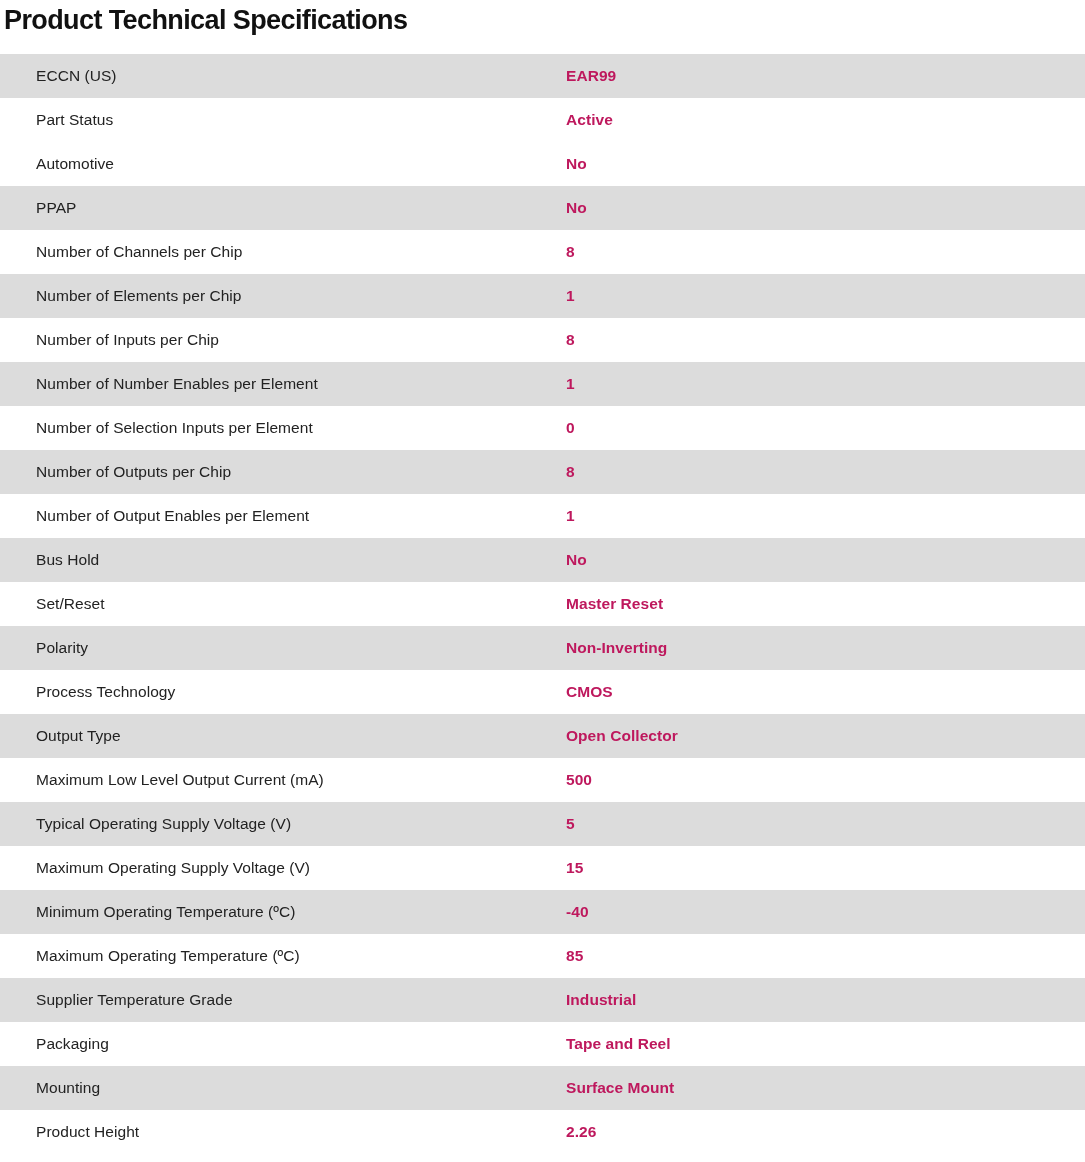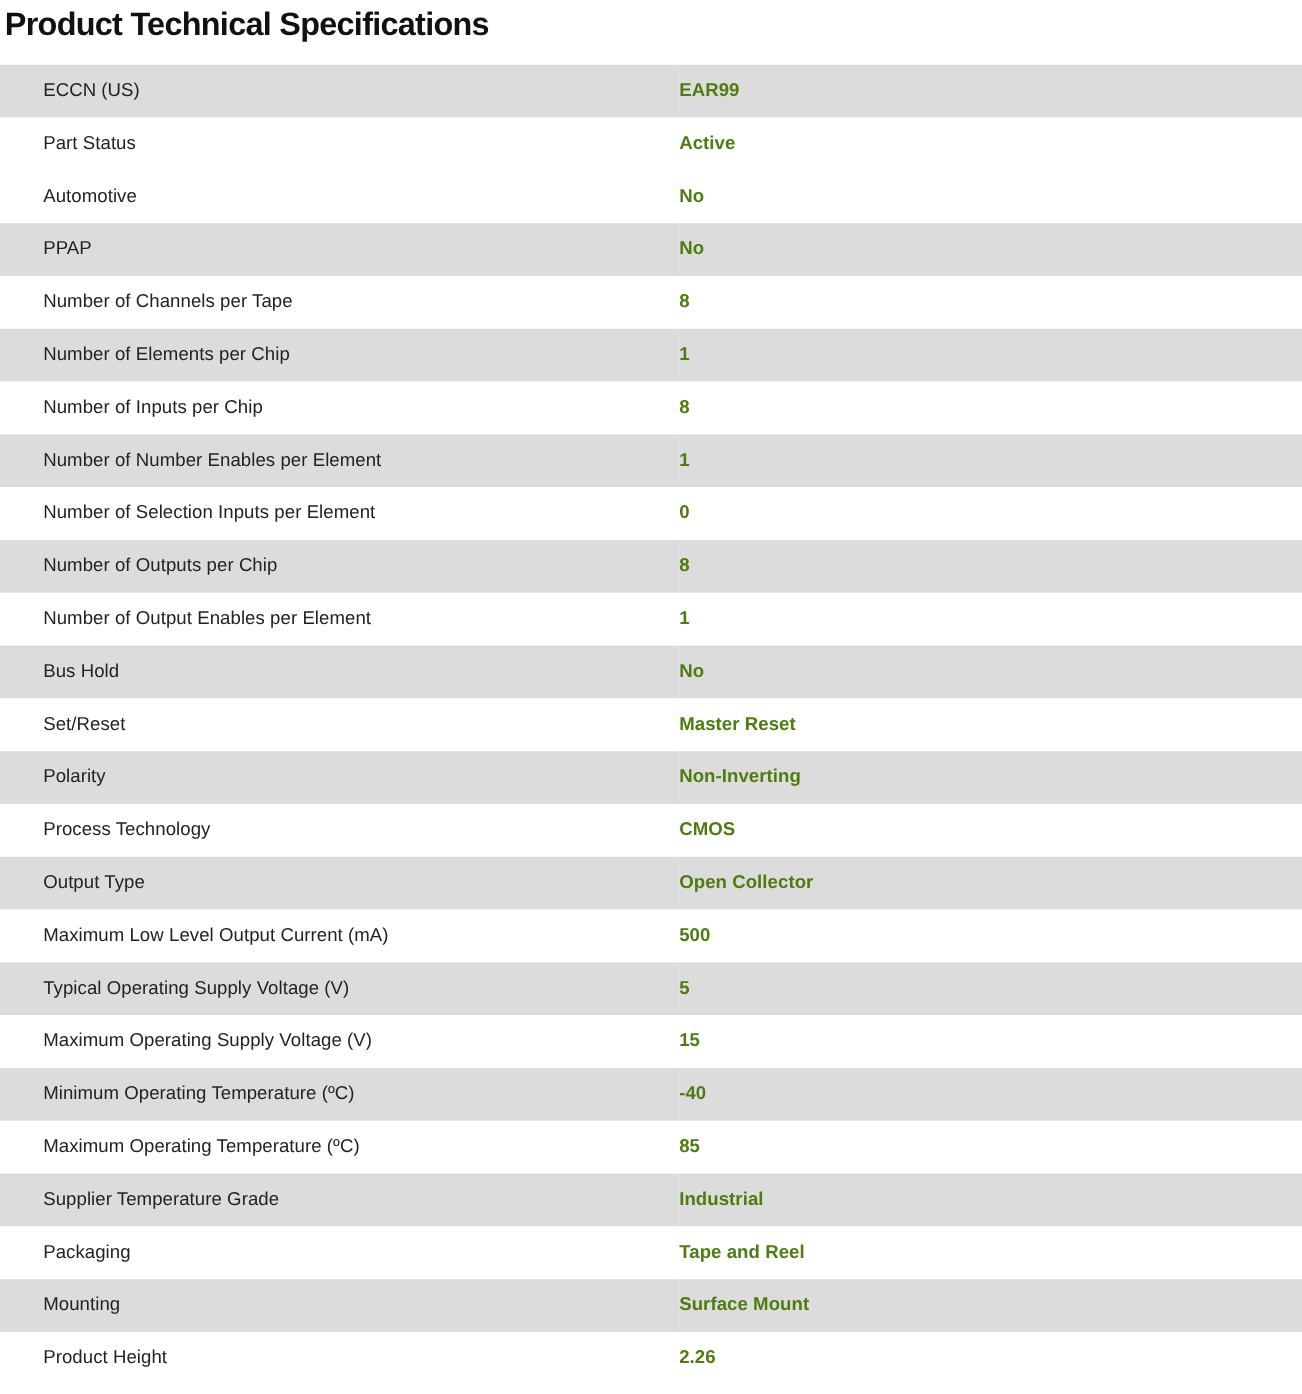--- a/index.html
+++ b/index.html
@@ -48,21 +48,21 @@
     font-size: 15.5px;
     font-weight: normal;
     color: #222222;
     vertical-align: middle;
     letter-spacing: 0.05px;
   }
   .spec-value {
     padding: 0 0 0 0;
     font-size: 15.5px;
     font-weight: bold;
-    color: #4d7c0f;
+    color: #be185d;
     vertical-align: middle;
     letter-spacing: 0.05px;
   }
 </style>
 </head>
 <body>
 
 <div class="page">
 
   <h1 class="page-title">Product Technical Specifications</h1>
@@ -80,21 +80,21 @@
       </tr>
       <tr class="spec-row plain">
         <td class="spec-label">Automotive</td>
         <td class="spec-value">No</td>
       </tr>
       <tr class="spec-row shaded">
         <td class="spec-label">PPAP</td>
         <td class="spec-value">No</td>
       </tr>
       <tr class="spec-row plain">
-        <td class="spec-label">Number of Channels per Tape</td>
+        <td class="spec-label">Number of Channels per Chip</td>
         <td class="spec-value">8</td>
       </tr>
       <tr class="spec-row shaded">
         <td class="spec-label">Number of Elements per Chip</td>
         <td class="spec-value">1</td>
       </tr>
       <tr class="spec-row plain">
         <td class="spec-label">Number of Inputs per Chip</td>
         <td class="spec-value">8</td>
       </tr>

